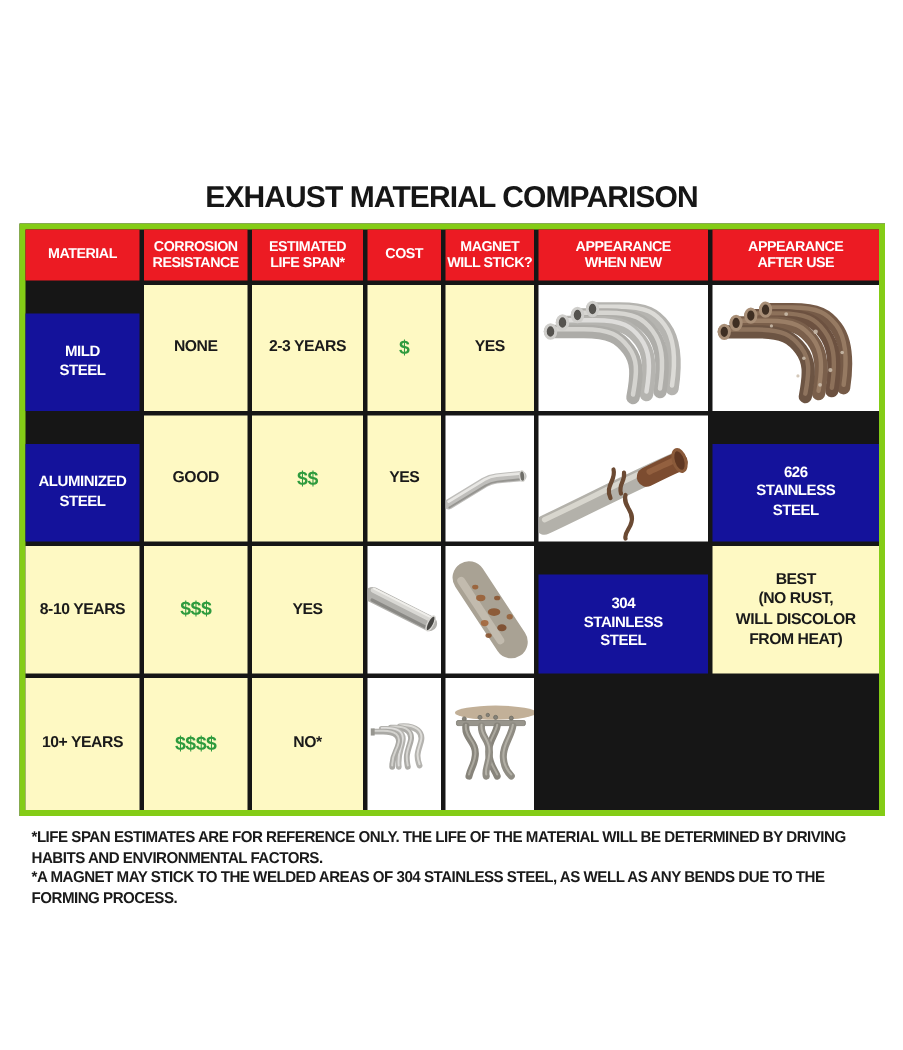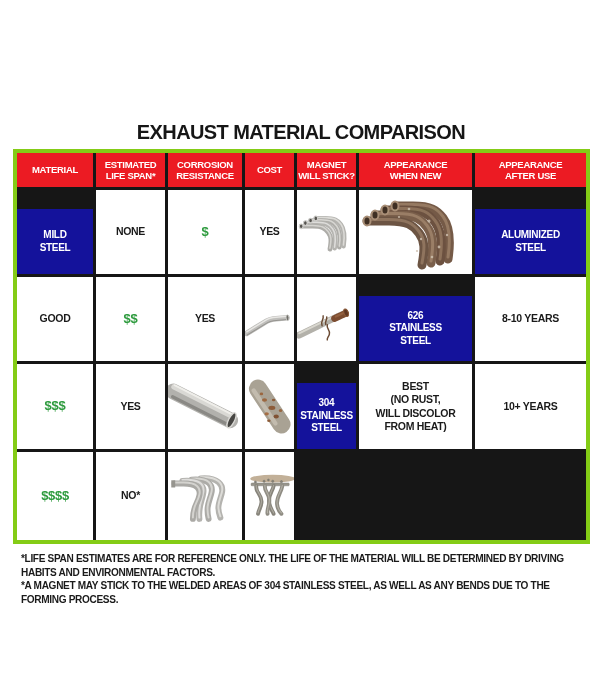--- a/index.html
+++ b/index.html
@@ -9,21 +9,21 @@
   #title{position:absolute;top:121px;left:0;width:602px;text-align:center;
          font-size:20px;color:#161616;letter-spacing:-0.6px;}
   
   #cmp-table{position:absolute;left:13px;top:149px;
              display:grid;grid-template-columns:76px 69px 74px 49px 59px 113px 111px;
              grid-template-rows:34px 84px 84px 85px 88px;gap:3px;
              background:#161616;border:4px solid #84cc16;}
   .cell{display:flex;align-items:center;justify-content:center;overflow:hidden;}
   .hd{background:#ec1b23;color:#ffffff;font-size:9.5px;line-height:1.2;}
   .mat{background:#14129b;color:#ffffff;font-size:10px;line-height:1.25;margin-top:19px;}
-  .dt{background:#ffffff;color:#1a1a1a;font-size:10.5px;line-height:1.25;}
+  .dt{background:#fef9c3;color:#1a1a1a;font-size:10.5px;line-height:1.25;}
   .cost{color:#2e9b3e;font-size:13px;letter-spacing:0;}
   .ph{background:#ffffff;padding:0;}
   .ct{width:max-content;max-width:none;white-space:pre-line;text-align:center;letter-spacing:-0.3px;}
   .ph svg{display:block;width:100%;height:100%;}
   
   #footnotes{position:absolute;left:21px;top:552px;width:575px;color:#1a1a1a;
              font-size:10.5px;line-height:13.5px;letter-spacing:-0.35px;
              transform:scaleX(0.96);transform-origin:left top;}
 </style>
 </head>
@@ -32,28 +32,28 @@
 <div id="canvas">
 
   <div id="title">EXHAUST MATERIAL COMPARISON</div>
 
   <div id="cmp-table">
 
     <div class="cell hd">
         <span class="ct">MATERIAL</span>
       </div>
     <div class="cell hd">
+        <span class="ct">CORROSION
+RESISTANCE</span>
+      </div>
+    <div class="cell hd">
         <span class="ct">ESTIMATED
 LIFE SPAN*</span>
       </div>
     <div class="cell hd">
-        <span class="ct">CORROSION
-RESISTANCE</span>
-      </div>
-    <div class="cell hd">
         <span class="ct">COST</span>
       </div>
     <div class="cell hd">
         <span class="ct">MAGNET
 WILL STICK?</span>
       </div>
     <div class="cell hd">
         <span class="ct">APPEARANCE
 WHEN NEW</span>
       </div>
@@ -61,20 +61,23 @@
         <span class="ct">APPEARANCE
 AFTER USE</span>
       </div>
 
     <div class="cell mat">
         <span class="ct">MILD
 STEEL</span>
       </div>
     <div class="cell dt">
         <span class="ct">NONE</span>
+      </div>
+    <div class="cell dt">
+        <span class="ct">2-3 YEARS</span>
       </div>
     <div class="cell dt cost">
         <span class="ct">$</span>
       </div>
     <div class="cell dt">
         <span class="ct">YES</span>
       </div>
     <div class="cell ph">
       <svg viewBox="0 0 113 82">
         <g fill="none" stroke-linecap="round">

